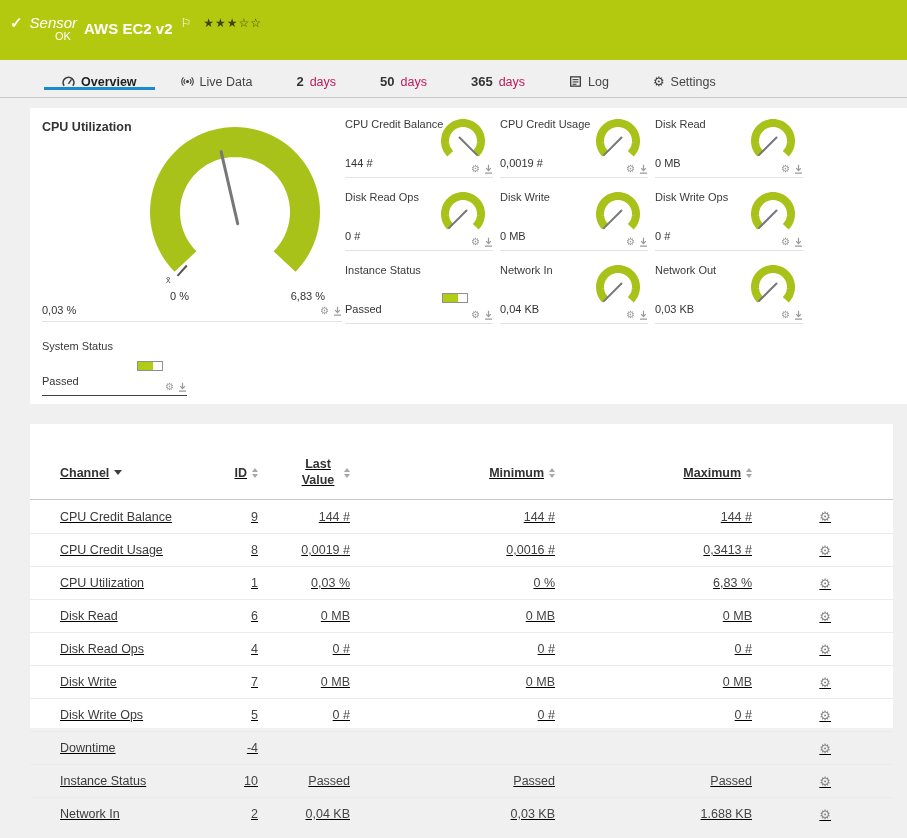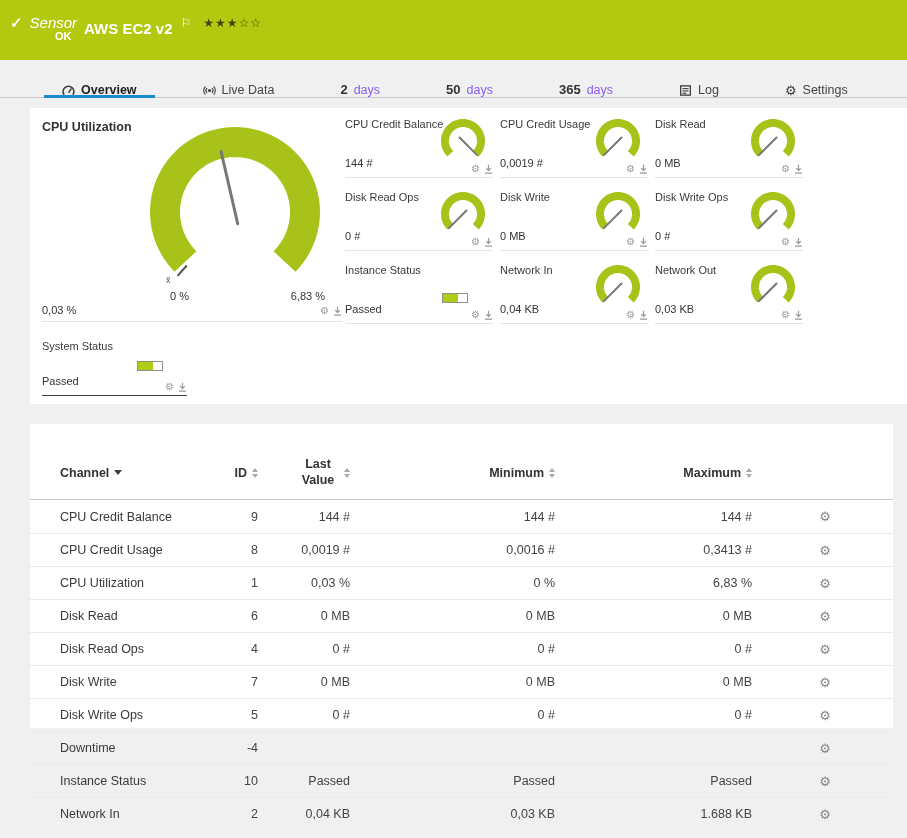--- a/index.html
+++ b/index.html
@@ -7,37 +7,37 @@
     font-family:"Liberation Sans", sans-serif; }
 
   
   .sensor-header { position:relative; height:60px; background:#b3c90f; color:#fff; }
   .hdr-line1 { position:absolute; left:10px; top:8px; display:flex; align-items:center; gap:7px; }
   .check { font-size:15px; font-weight:bold; }
   .kind { font-style:italic; font-size:15px; }
   .sensor-title { font-weight:bold; font-size:15px;margin-top:12px; }
   .flag { font-size:12px; margin-left:1px; }
   .stars { font-size:12px; letter-spacing:1px; margin-left:5px; color:#3c4410; cursor:pointer; }
-  .sensor-status { position:absolute; left:55px; top:30px; font-size:11px; font-weight:bold; }
-
-  
-  .tabbar { height:32px; margin-top:6px; display:flex; align-items:flex-end;
-    padding-left:40px; border-bottom:1px solid #c9c9c9;gap:22px; }
+  .sensor-status { position:absolute; left:55px; top:30px; font-size:11px; font-weight:normal; }
+
+  
+  .tabbar { height:32px; margin-top:6px; display:flex; align-items:center;
+    padding-left:40px; border-bottom:1px solid #c9c9c9; }
   .tab { position:relative; display:flex; align-items:center; gap:6px; padding:0 22px;
     font-size:12.5px; color:#444; cursor:pointer; white-space:nowrap; }
   .tab.active { color:#1f1f1f; font-weight:bold; }
   .tab.active::after { content:""; position:absolute; left:4px; right:4px; bottom:-1px;
     height:3px; background:#1a8ad2; }
   .tabicon { display:flex; color:#3d3d3d; font-size:13px; line-height:1; }
   .tabicon svg { display:block; }
   .tabnum { font-weight:bold; font-size:13px; color:#333; }
-  .tabdays { color:#8b5cf6; }
-
-  
-  .panel { background:#fff; }
+  .tabdays { color:#be185d; }
+
+  
+  .panel { background:#fff;text-decoration:underline; }
   .panel1 { position:relative; margin:10px 0 0 30px; height:296px; }
   .panel2 { position:relative; margin:20px 14px 0 30px; height:304px; padding-top:22px; }
 
   
   .main-title { position:absolute; left:12px; top:12px; font-size:12.5px; font-weight:bold; color:#333; }
   .main-gauge-svg { position:absolute; left:110px; top:14px; }
   .main-minmax { position:absolute; left:140px; top:182px; width:155px; display:flex;
     justify-content:space-between; font-size:11px; color:#333; }
   .main-value-row { position:absolute; left:12px; top:196px; width:300px; display:flex;
     justify-content:space-between; align-items:flex-end; border-bottom:1px solid #e3e3e3;

